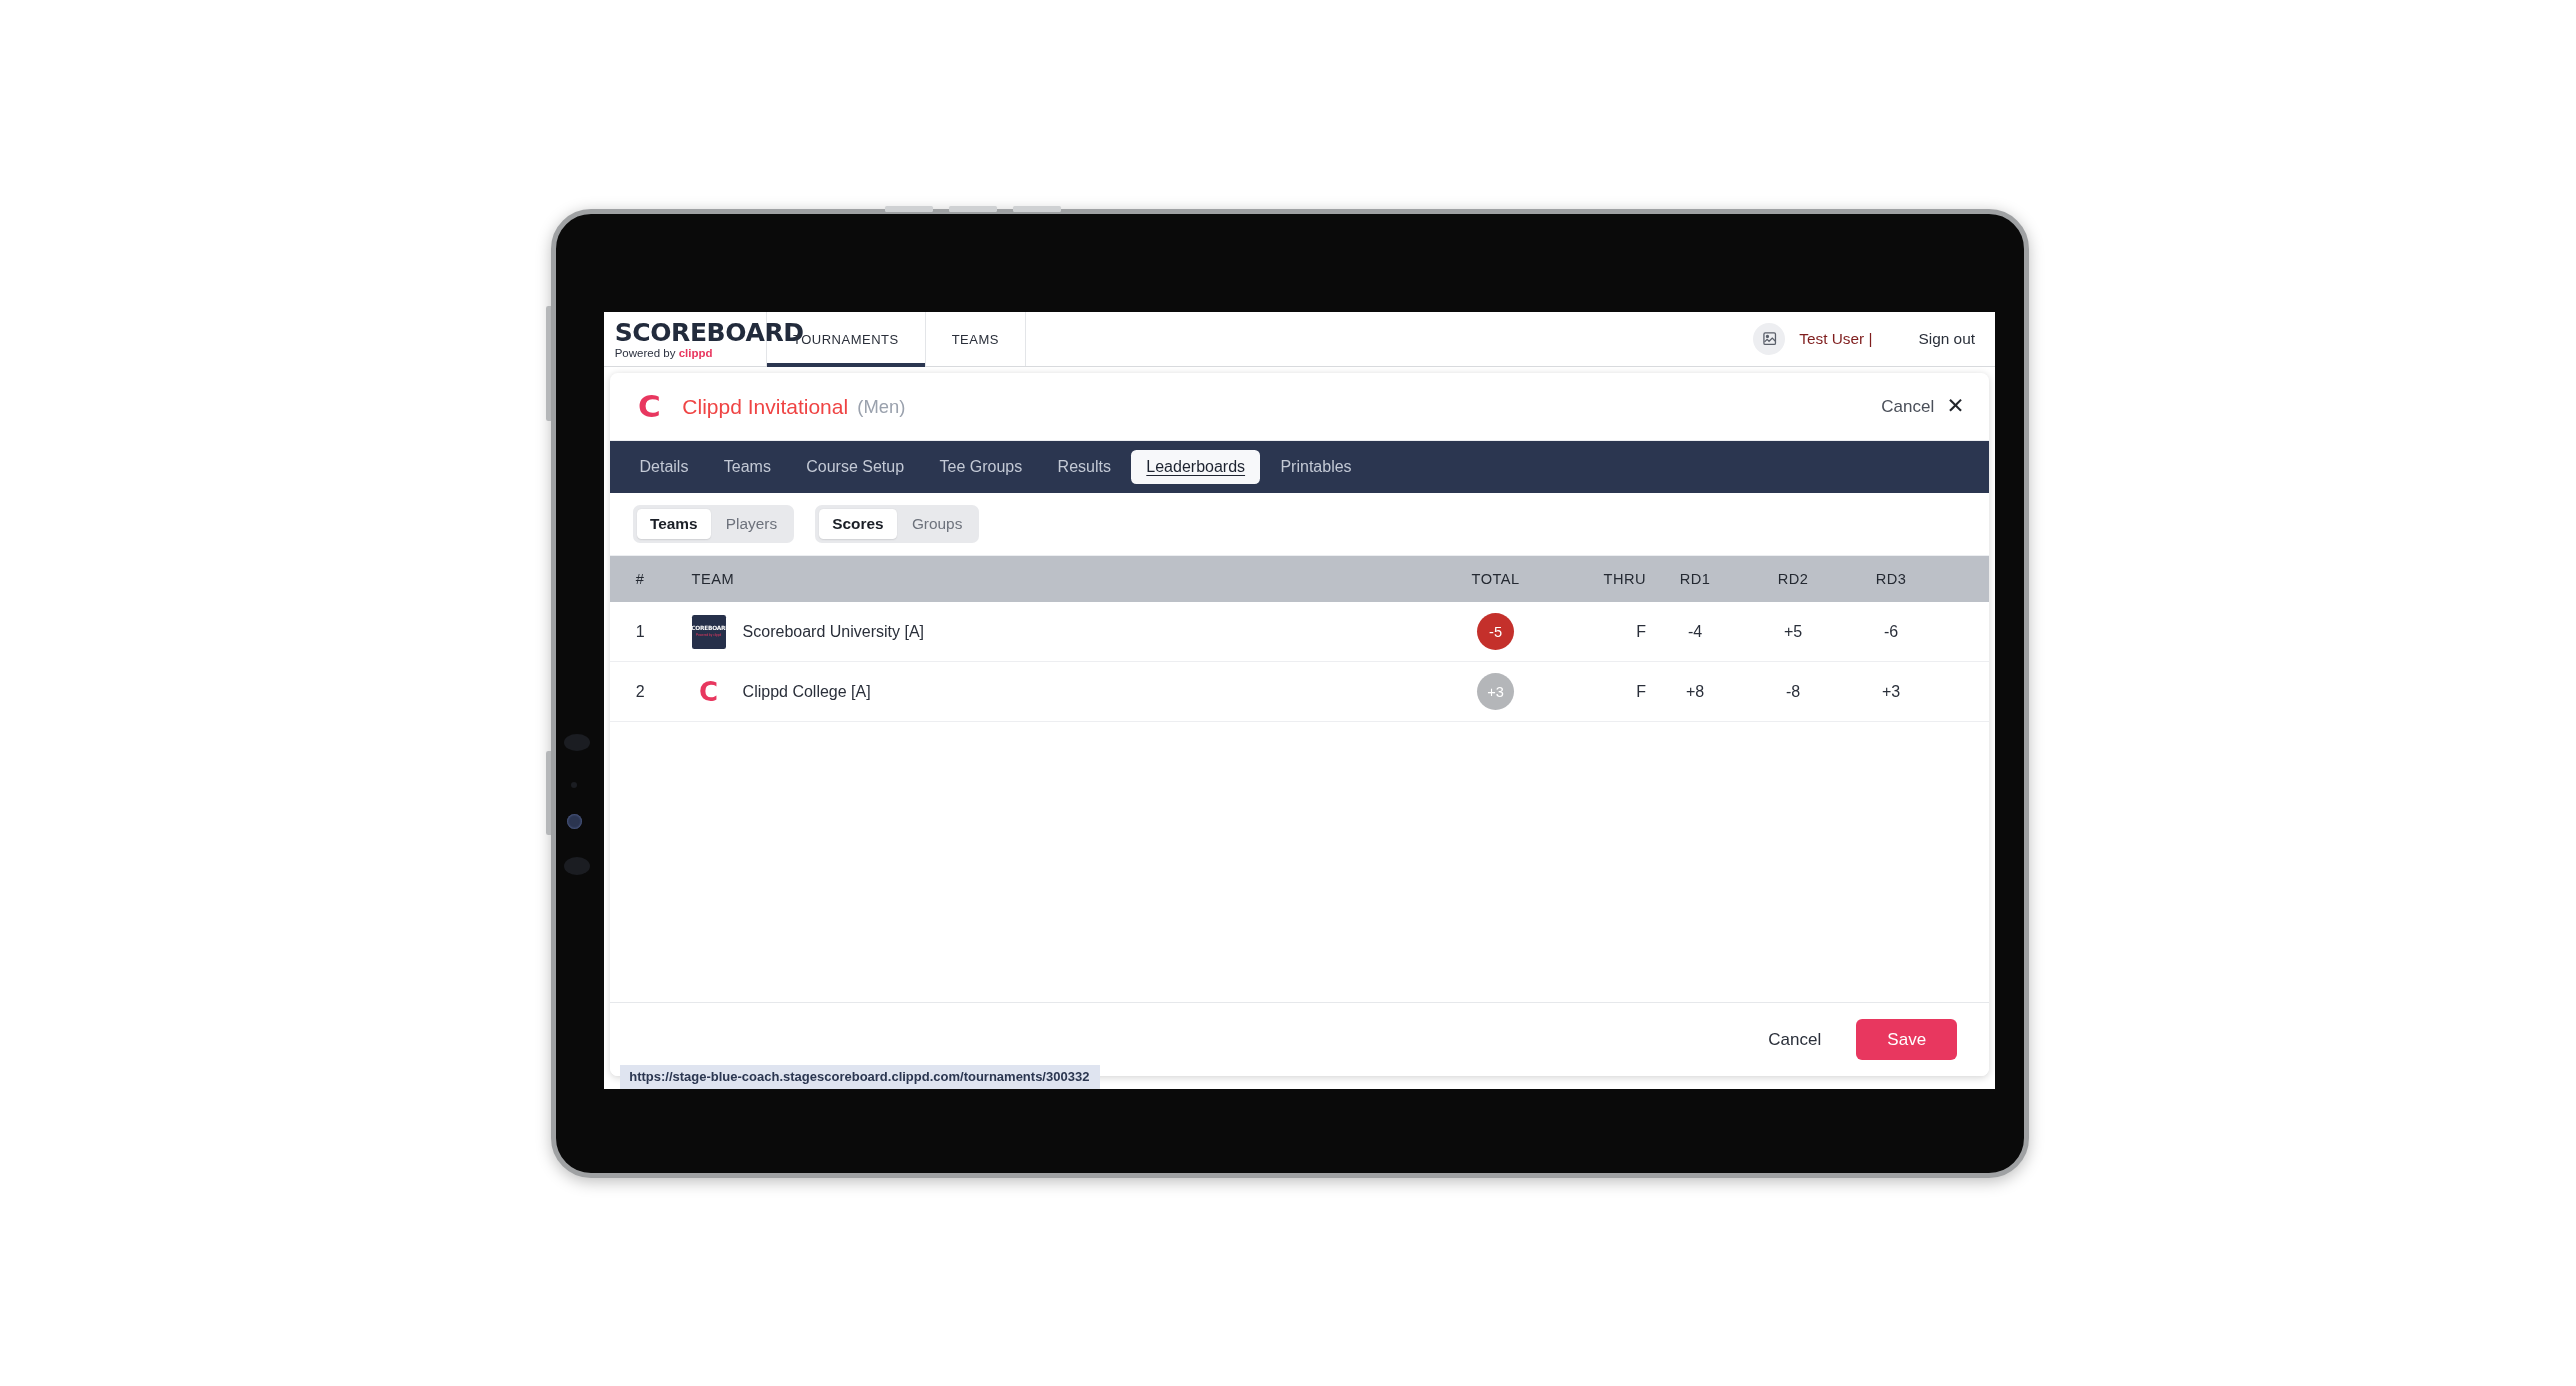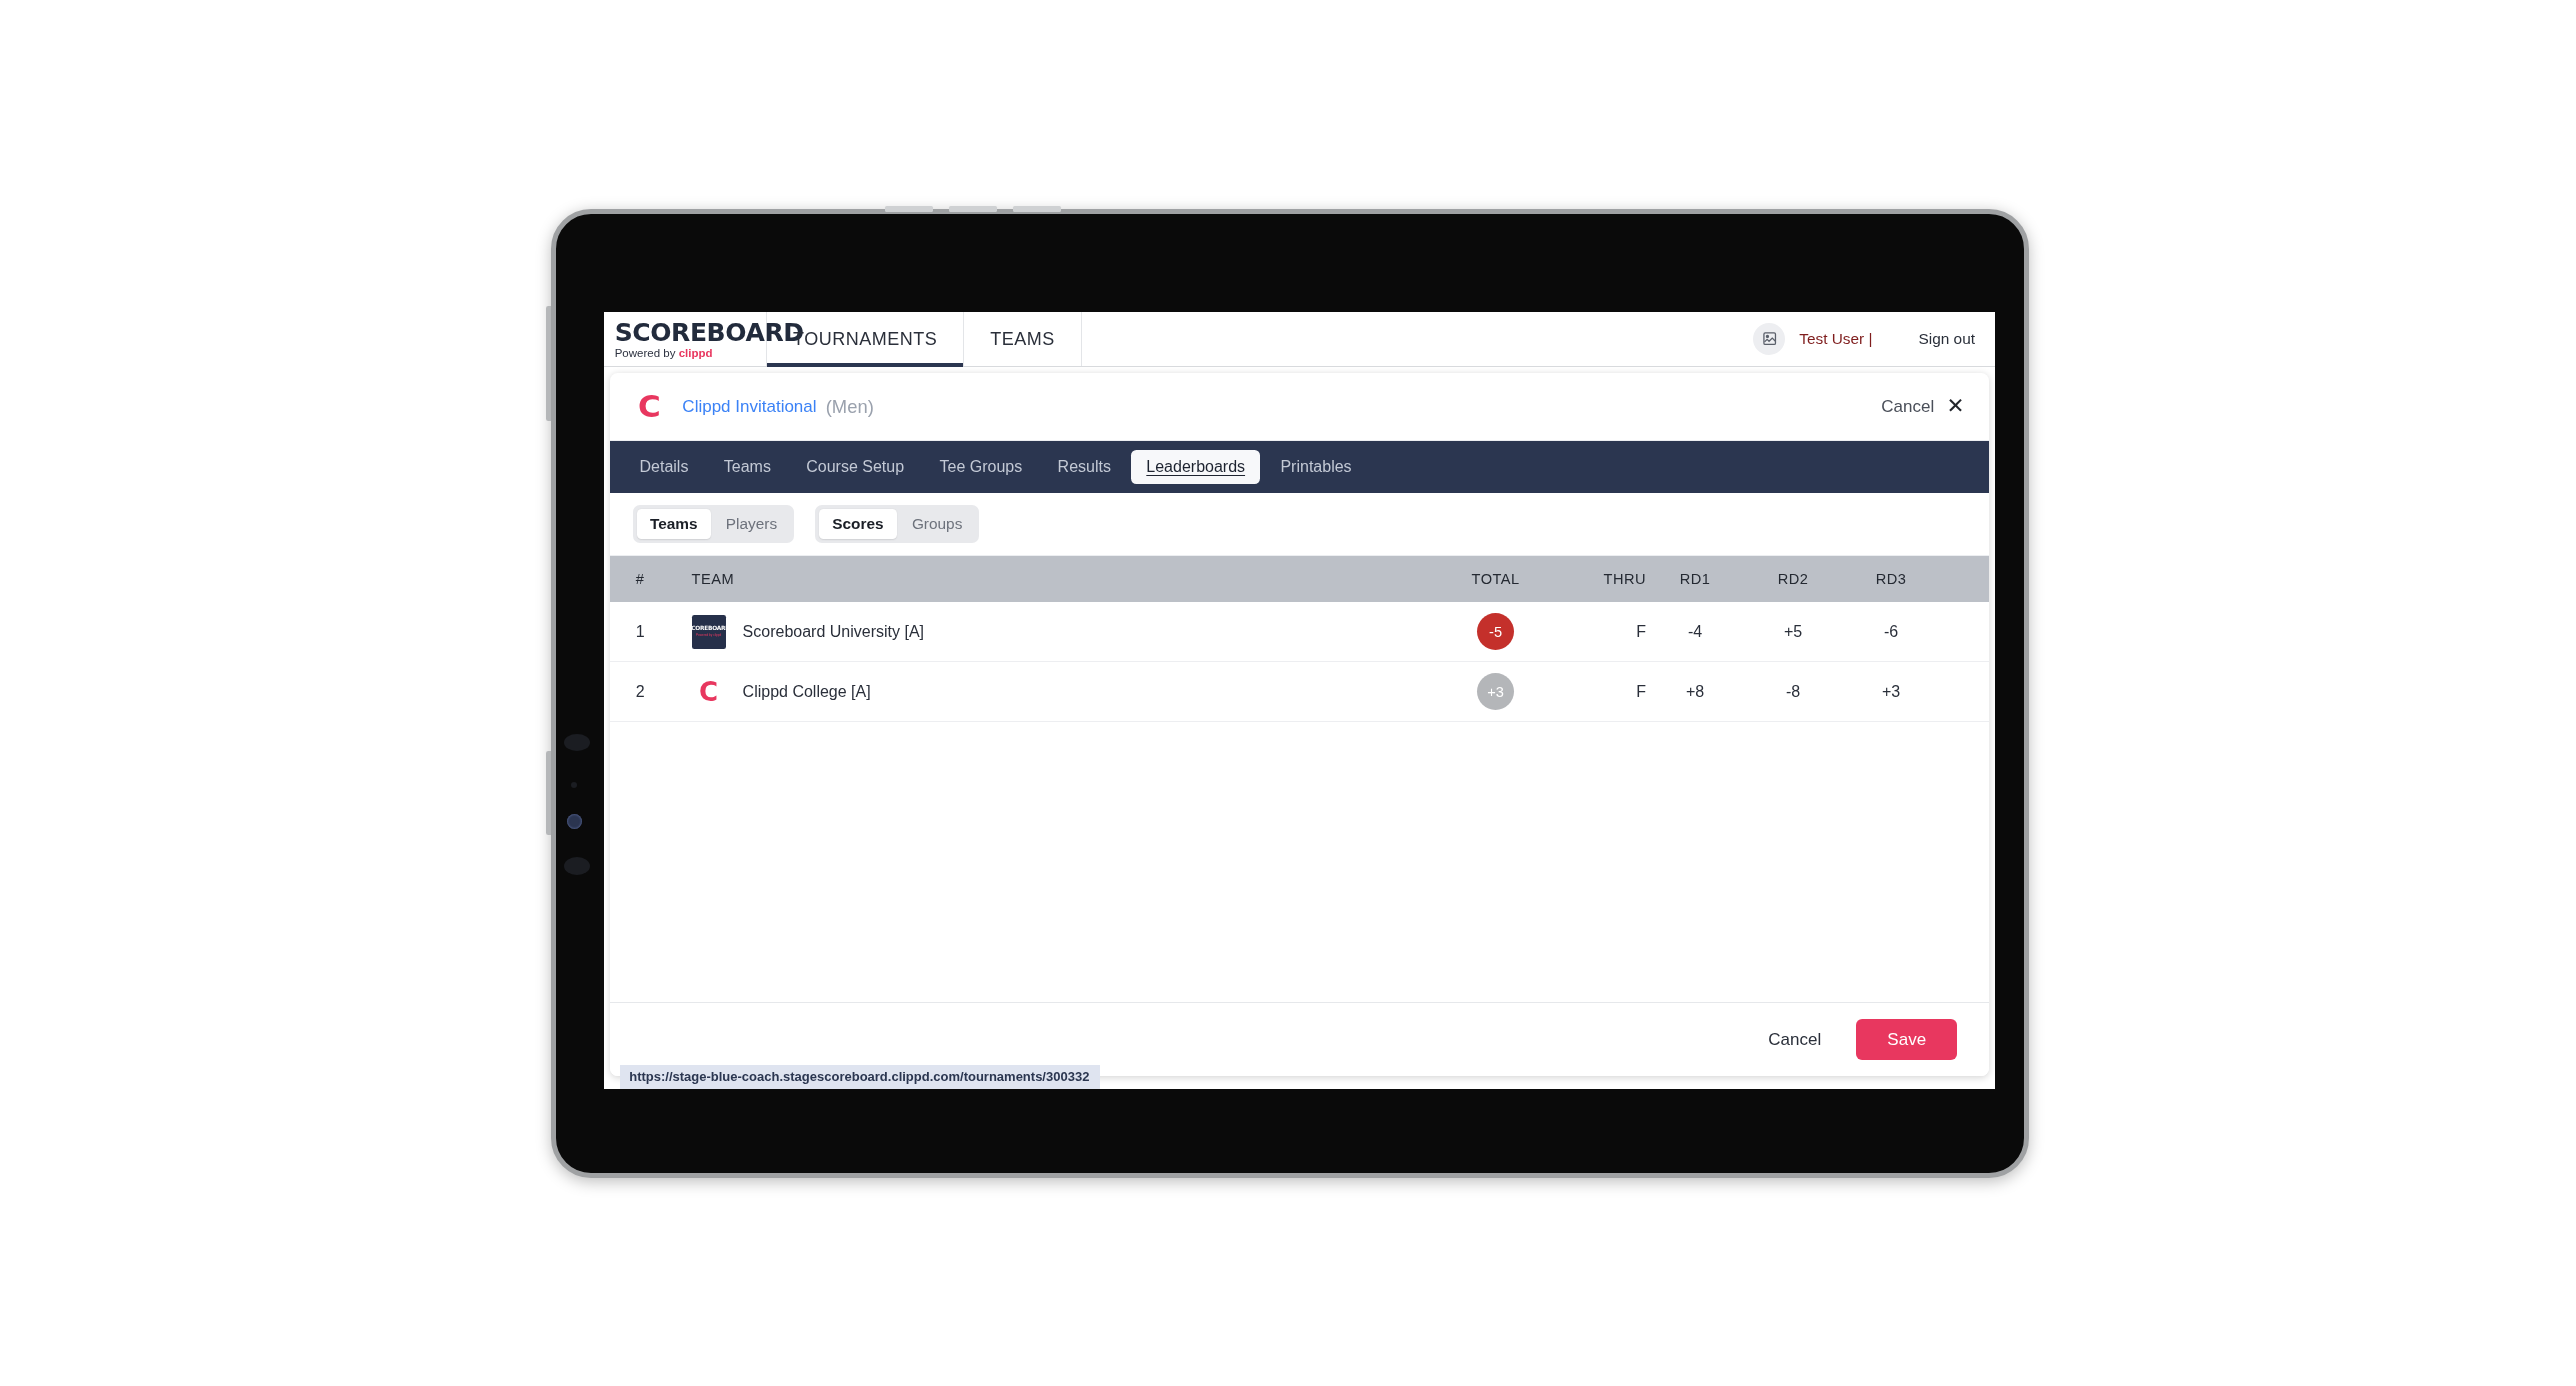--- a/index.html
+++ b/index.html
@@ -104,21 +104,21 @@
     margin-top: 3.8px;
     line-height: 1;
   }
   .brand-sub .accent { color: #e8375f; font-weight: 700; }
 
   .topnav { display: flex; align-items: stretch; }
   .topnav-item {
     display: flex;
     align-items: center;
     padding: 0 26px;
-    font-size: 18px;
+    font-size: 13px;
     letter-spacing: 0.5px;
     color: #2a2f3a;
     border-right: 0.8px solid #e3e5e8;
     cursor: pointer;
     position: relative;
   }
   .topnav-item.active::after {
     content: "";
     position: absolute;
     left: 0; right: 0; bottom: -0.8px;
@@ -167,21 +167,21 @@
     border-bottom: 0.8px solid #eceef1;
   }
   .clippd-c {
     font-family: "DejaVu Sans", sans-serif;
     font-weight: 700;
     font-size: 31px;
     color: #e8375f;
     line-height: 1;
     margin-right: 21.5px;
   }
-  .tourn-title { font-size: 17px; color: #3b82f6; }
+  .tourn-title { font-size: 21px; color: #ef4444; }
   .tourn-gender { font-size: 18.4px; color: #9aa1ad; margin-left: 9.2px; }
   .cancel-x {
     margin-left: auto;
     display: flex; align-items: center; gap: 12.3px;
     cursor: pointer;
   }
   .cancel-x .lbl { font-size: 17px; color: #4a4f59; }
   .cancel-x .xm  { font-size: 21.5px; color: #23262c; line-height: 1; }
 
   

